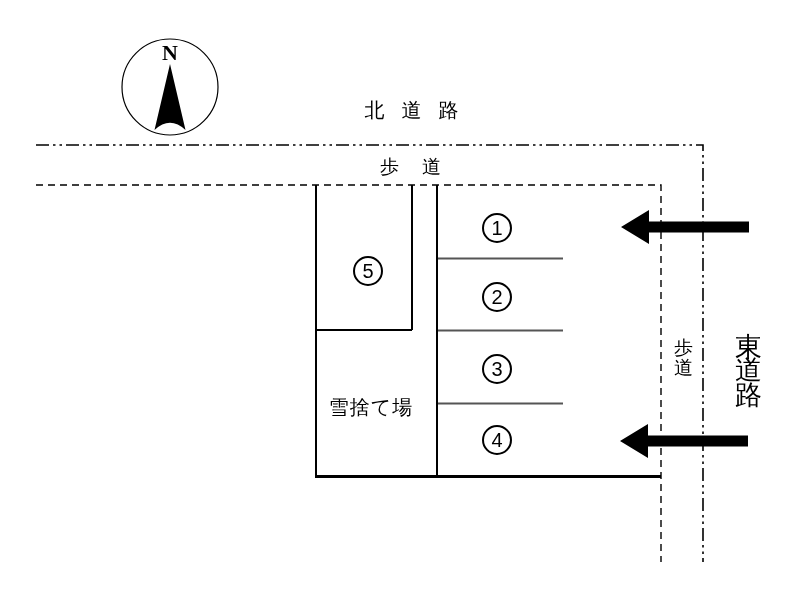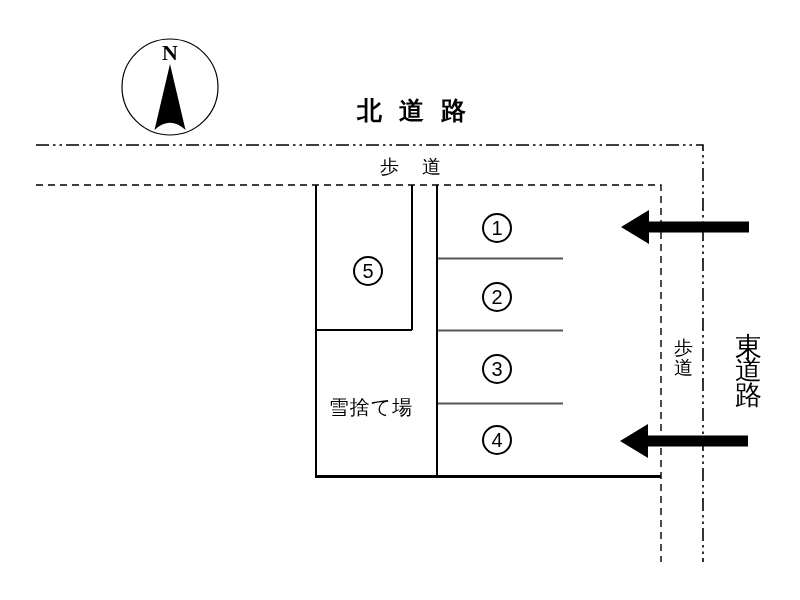--- a/index.html
+++ b/index.html
@@ -6,21 +6,21 @@
   .canvas {
     position:relative; width:800px; height:600px; background:#ffffff;
     font-family:"Liberation Sans","DejaVu Sans",sans-serif; color:#000;
     overflow:hidden;
   }
   svg.layer { position:absolute; left:0; top:0; }
   .label {
     position:absolute; transform:translate(-50%,-50%);
     white-space:nowrap; line-height:1; color:#000;
   }
-  .north-road   { left:420px; top:110px; font-size:25px; letter-spacing:17px;font-weight:bold; }
+  .north-road   { left:420px; top:110px; font-size:20px; letter-spacing:17px; }
   .north-walk   { left:422px; top:166px; font-size:19px; letter-spacing:23px; }
   .east-walk    { left:684px; top:343px; font-size:19px; letter-spacing:21px;
                   writing-mode:vertical-rl; text-orientation:upright; }
   .east-road    { left:748px; top:348px; font-size:27px; letter-spacing:25px;
                   writing-mode:vertical-rl; text-orientation:upright; }
   .snow-dump    { left:371px; top:407px; font-size:20px; letter-spacing:1px;font-family:Liberation Serif, serif; }
   .compass-n    { left:170px; top:53px; font-size:22px; font-weight:bold;
                   font-family:"Liberation Serif","DejaVu Serif",serif; }
   .space-num {
     position:absolute; width:30px; height:30px; box-sizing:border-box;

